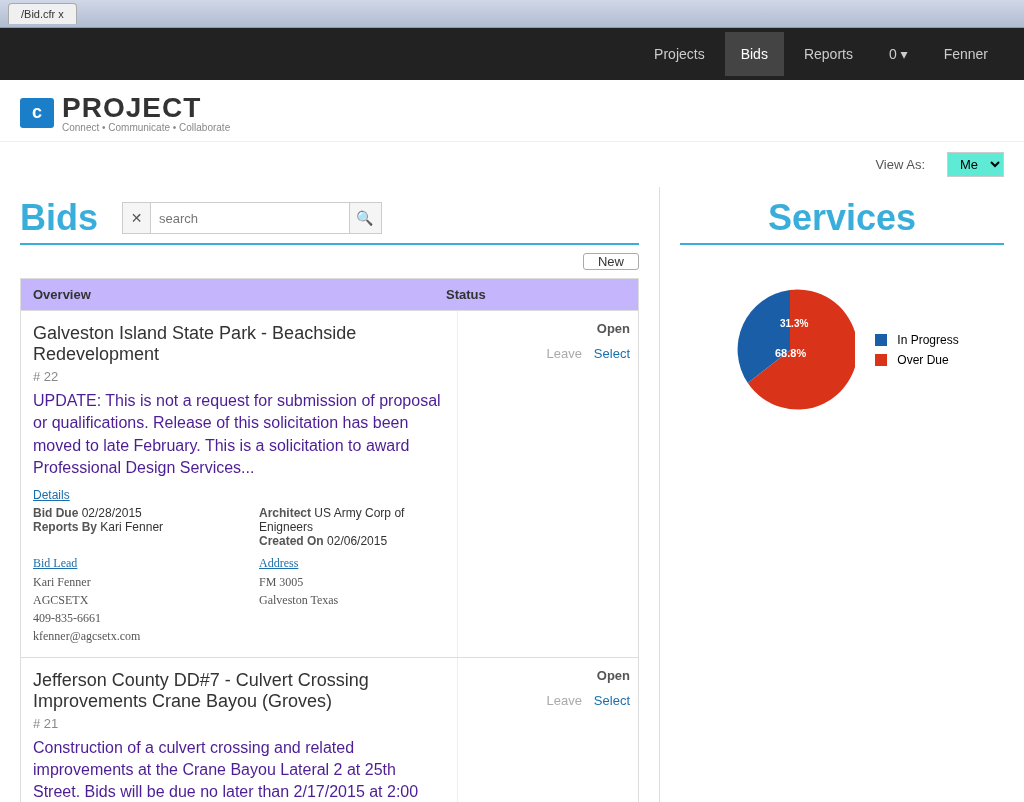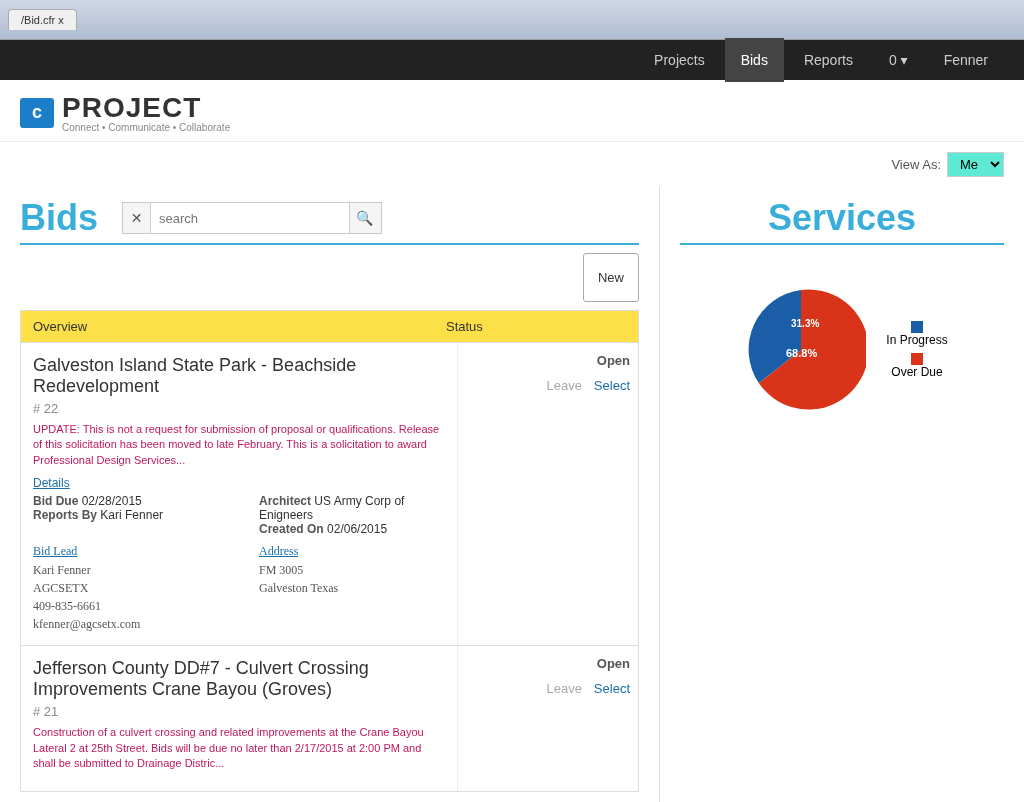--- a/index.html
+++ b/index.html
@@ -1,40 +1,40 @@
 <!DOCTYPE html>
 <html><head>
   <meta charset="utf-8">
   <style>
     * { box-sizing: border-box; margin: 0; padding: 0; }
     body { font-family: Arial, sans-serif; font-size: 13px; background: #fff; }
 
     
     .browser-bar {
       background: linear-gradient(to bottom, #d0d8e8, #b0bcd0);
-      height: 40px;
+      height: 28px;
       display: flex;
       align-items: center;
       padding: 0 8px;
       border-bottom: 1px solid #999;
     }
     .browser-tab {
       background: #f0f0f0;
       border: 1px solid #aaa;
       border-bottom: none;
       padding: 4px 12px;
       font-size: 11px;
       color: #333;
       border-radius: 4px 4px 0 0;
     }
 
     
     .top-nav {
       background: #222;
-      height: 40px;
+      height: 52px;
       display: flex;
       align-items: center;
       justify-content: flex-end;
       padding: 0 20px;
       gap: 4px;
     }
     .nav-item {
       color: #ccc;
       padding: 14px 16px;
       font-size: 14px;
@@ -157,35 +157,35 @@
     }
 
     .new-btn {
       display: flex;
       justify-content: flex-end;
       margin-bottom: 8px;
     }
     .btn-new {
       background: #fff;
       border: 1px solid #aaa;
-      padding: 16px 14px;
+      padding: 0 14px;
       cursor: pointer;
       font-size: 13px;
       color: #333;
       border-radius: 3px;
     }
 
     
     .table-header {
-      background: #fde047;
+      background: #c4b5fd;
       border: 1px solid #ddd;
       display: flex;
       align-items: center;
       padding: 8px 12px;
-      font-weight: normal;
+      font-weight: bold;
       font-size: 13px;
       color: #333;
     }
     .col-overview { flex: 1; }
     .col-status { width: 180px; }
 
     
     .bid-item {
       border: 1px solid #ddd;
       border-top: none;
@@ -201,22 +201,22 @@
       color: #333;
       font-weight: normal;
       margin-bottom: 4px;
     }
     .bid-number {
       color: #888;
       font-size: 13px;
       margin-bottom: 6px;
     }
     .bid-update {
-      font-size: 11px;
-      color: #be185d;
+      font-size: 16px;
+      color: #4c1d95;
       margin-bottom: 8px;
       line-height: 1.4;
     }
     .bid-details-link {
       color: #1a6eab;
       text-decoration: underline;
       font-size: 12px;
       cursor: pointer;
       display: block;
       margin-bottom: 4px;
@@ -296,34 +296,34 @@
     }
     .pie-legend {
       display: flex;
       flex-direction: column;
       gap: 6px;
       font-size: 12px;
     }
     .legend-item {
       display: flex;
       align-items: center;
-      gap: 0;
-      flex-direction: column;
+      gap: 10px;
     }
     .legend-color {
       width: 12px;
       height: 12px;
     }
 
     
     .top-header-row {
       display: flex;
       align-items: center;
       padding: 10px 20px;
       justify-content: flex-end;
+      gap: 16px;
     }
     .view-as-label {
       font-size: 13px;
       color: #555;
       margin-right: 6px;
     }
   </style>
 </head>
 <body>
 

